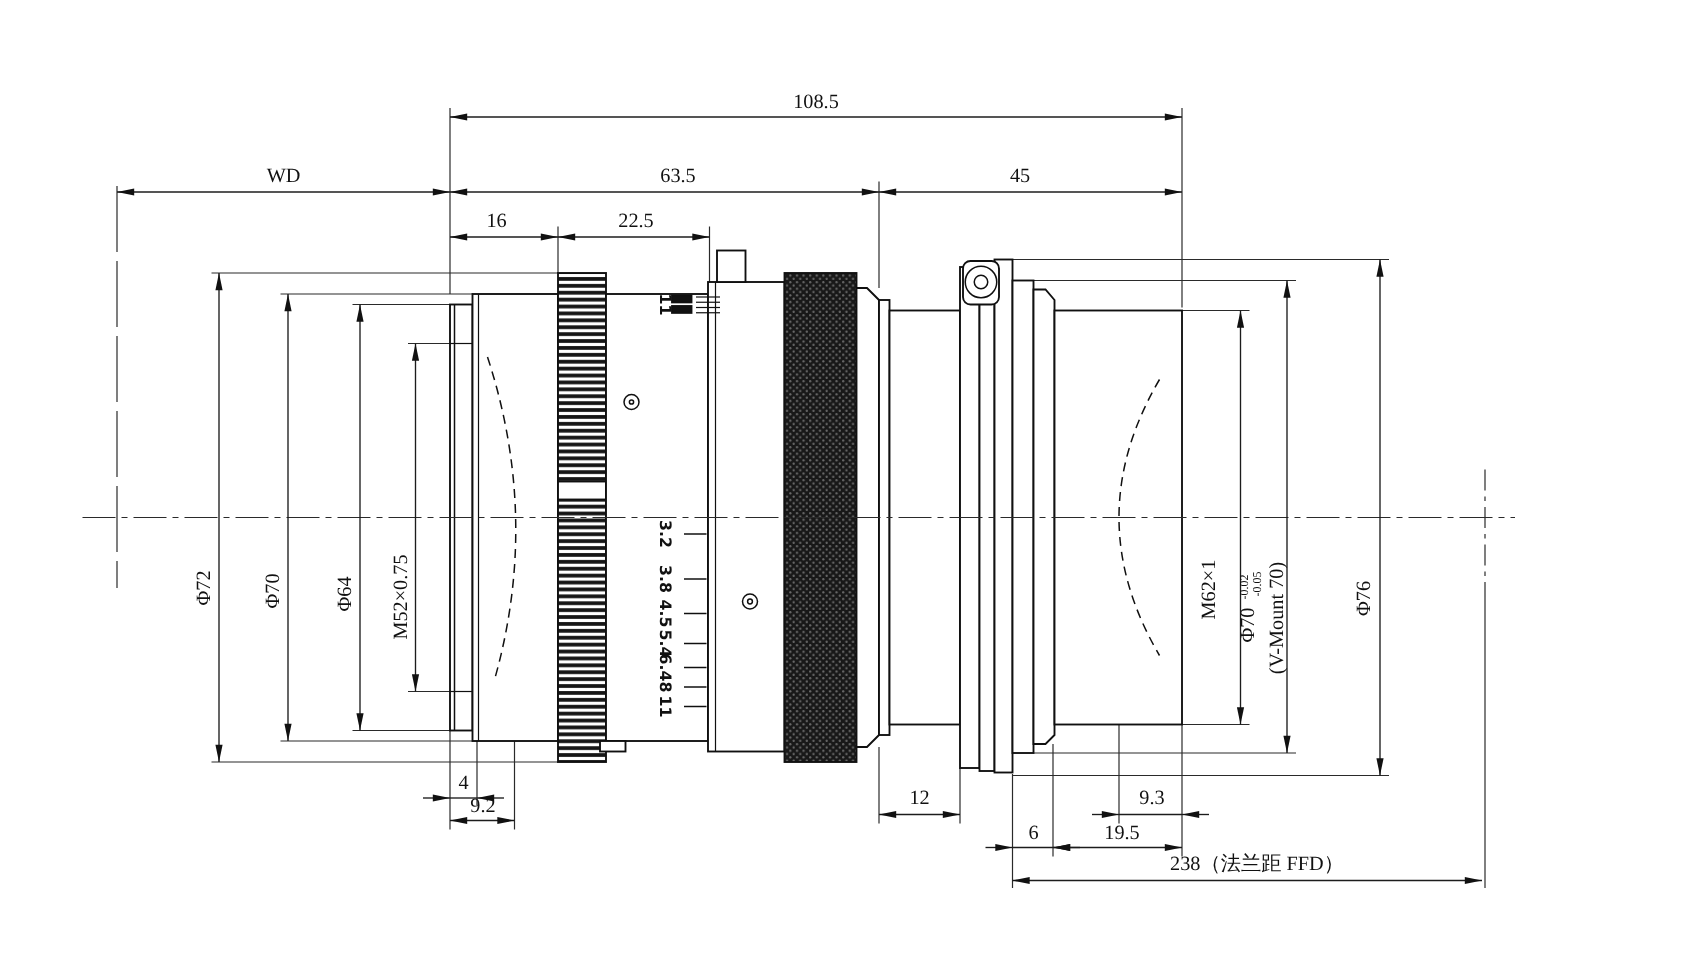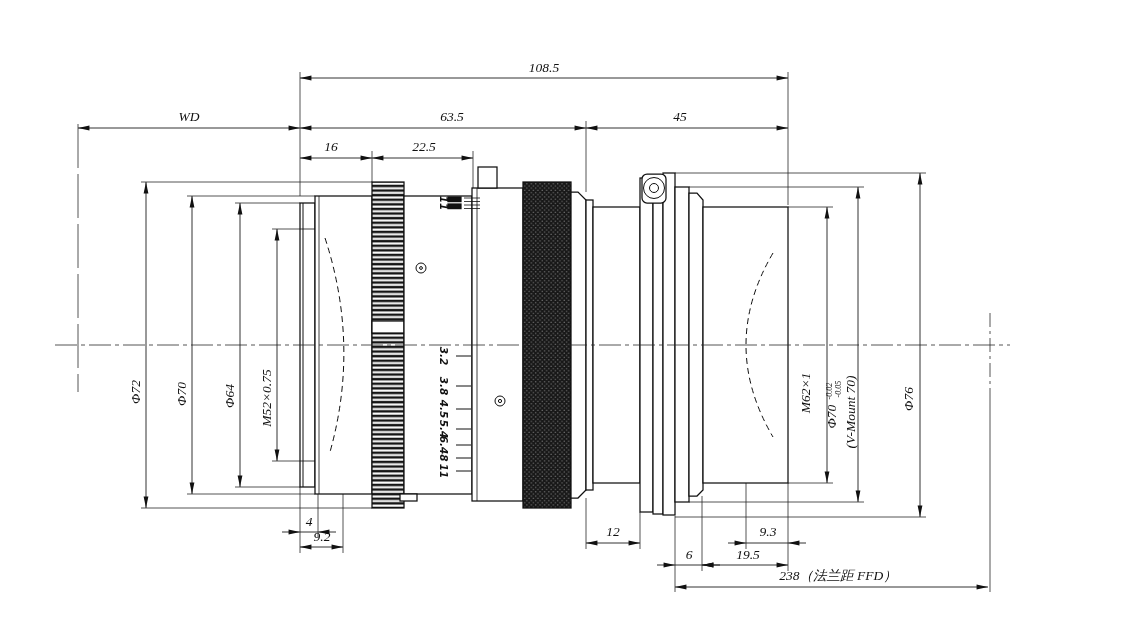--- a/index.html
+++ b/index.html
@@ -1,16 +1,16 @@
 <!DOCTYPE html>
 <html><head>
 <meta charset="utf-8">
 <style>
   html,body{margin:0;padding:0;background:#ffffff;}
-  .stage{width:1122px;height:636px;background:#ffffff;position:relative;overflow:hidden;font-style:italic;}
+  .stage{width:1122px;height:636px;background:#ffffff;position:relative;overflow:hidden;}
   svg{display:block;}
   svg text{font-family:"Liberation Serif","DejaVu Serif",serif;fill:#111;}
   .dimtxt{font-size:13.5px;}
   .ext line{stroke:#2a2a2a;stroke-width:0.8;fill:none;}
   .cl{stroke:#2a2a2a;stroke-width:0.8;fill:none;}
   .dim line{stroke:#1c1c1c;stroke-width:0.9;fill:none;}
   .body rect,.body path,.body polygon{stroke:#101010;stroke-width:1.25;}
   .body line{stroke:#101010;stroke-width:1;}
   .body circle{stroke:#101010;fill:#ffffff;}
   .thin{stroke-width:0.8 !important;}

